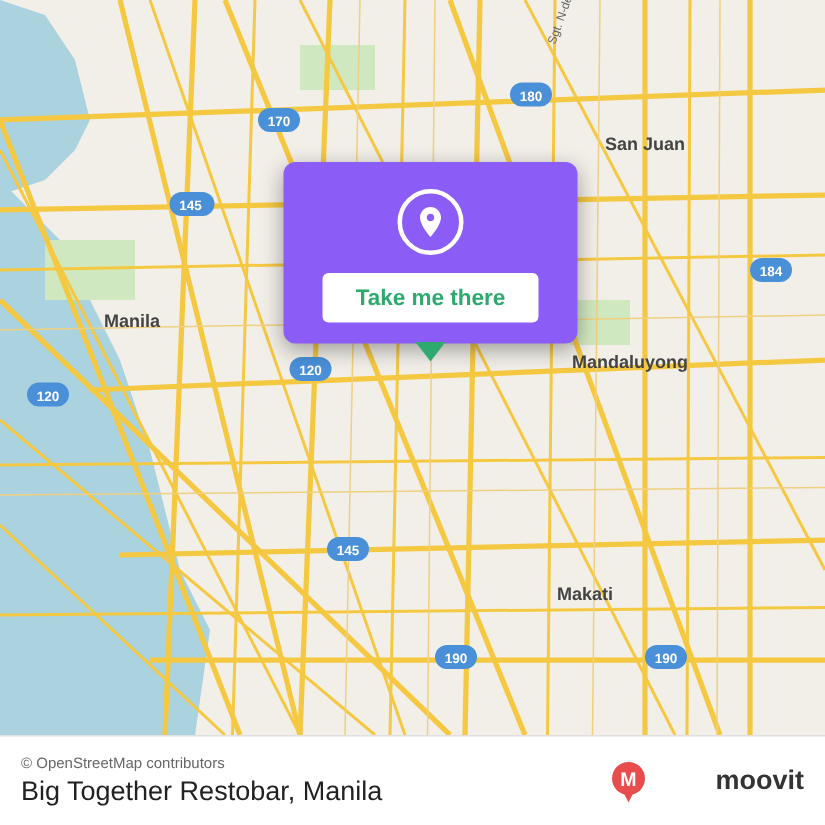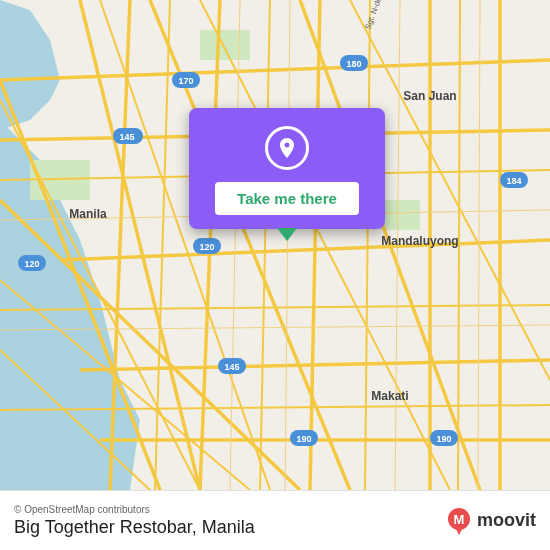--- a/index.html
+++ b/index.html
@@ -122,20 +122,21 @@
 
     #moovit-icon {
       width: 28px;
       height: 28px;
     }
 
     #moovit-text {
       font-size: 18px;
       font-weight: 700;
       color: #333;
+      margin-left: 40px;
     }
 
     
     .road-major { stroke: #f5c842; stroke-width: 3.5; fill: none; }
     .road-minor { stroke: #f5c842; stroke-width: 2; fill: none; }
     .road-small { stroke: #f0d080; stroke-width: 1; fill: none; }
     .water { fill: #aad3df; }
     .park { fill: #d0e8c0; }
   </style>
 </head>

